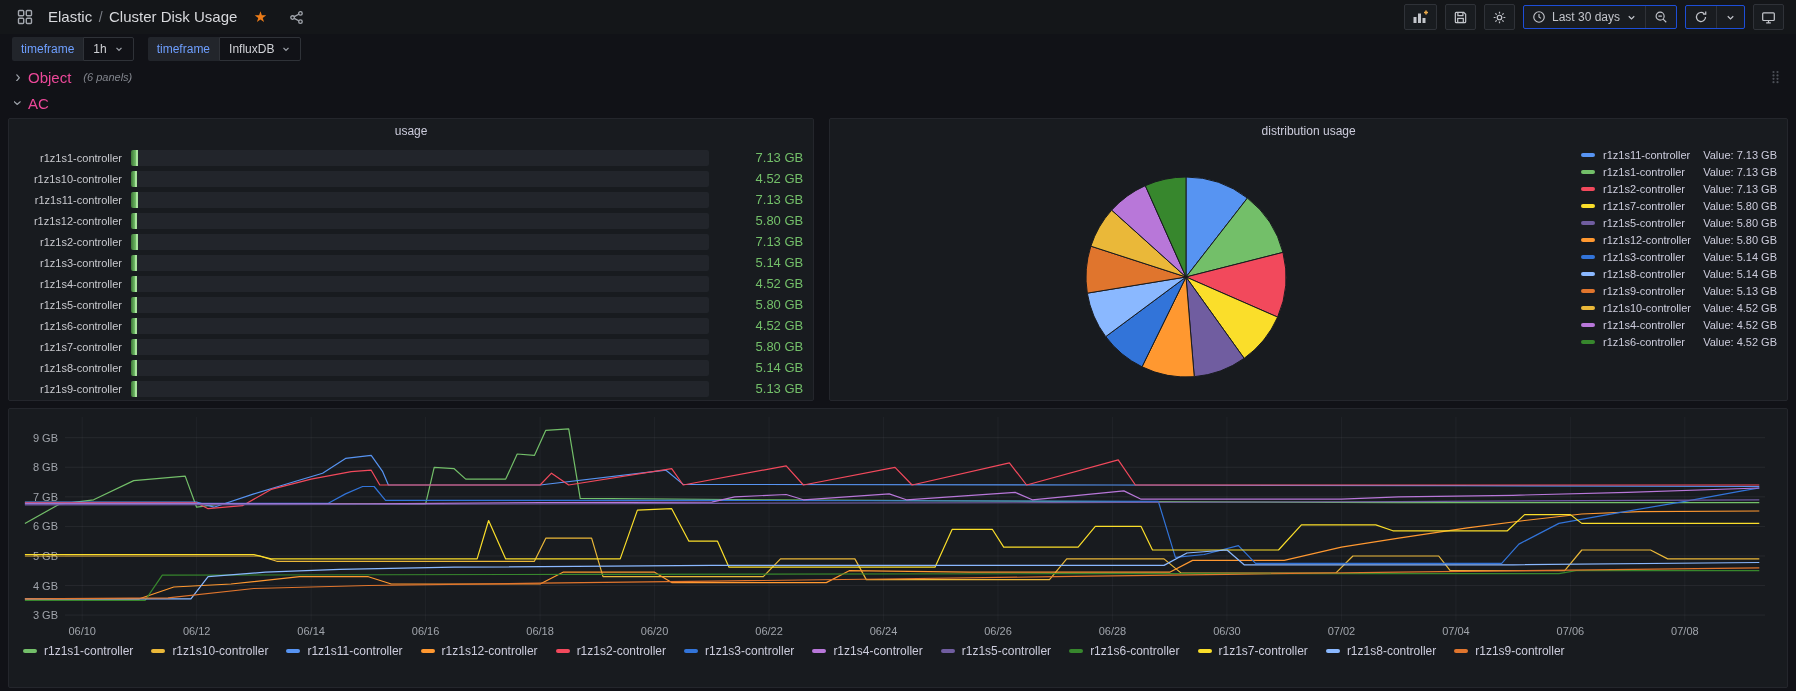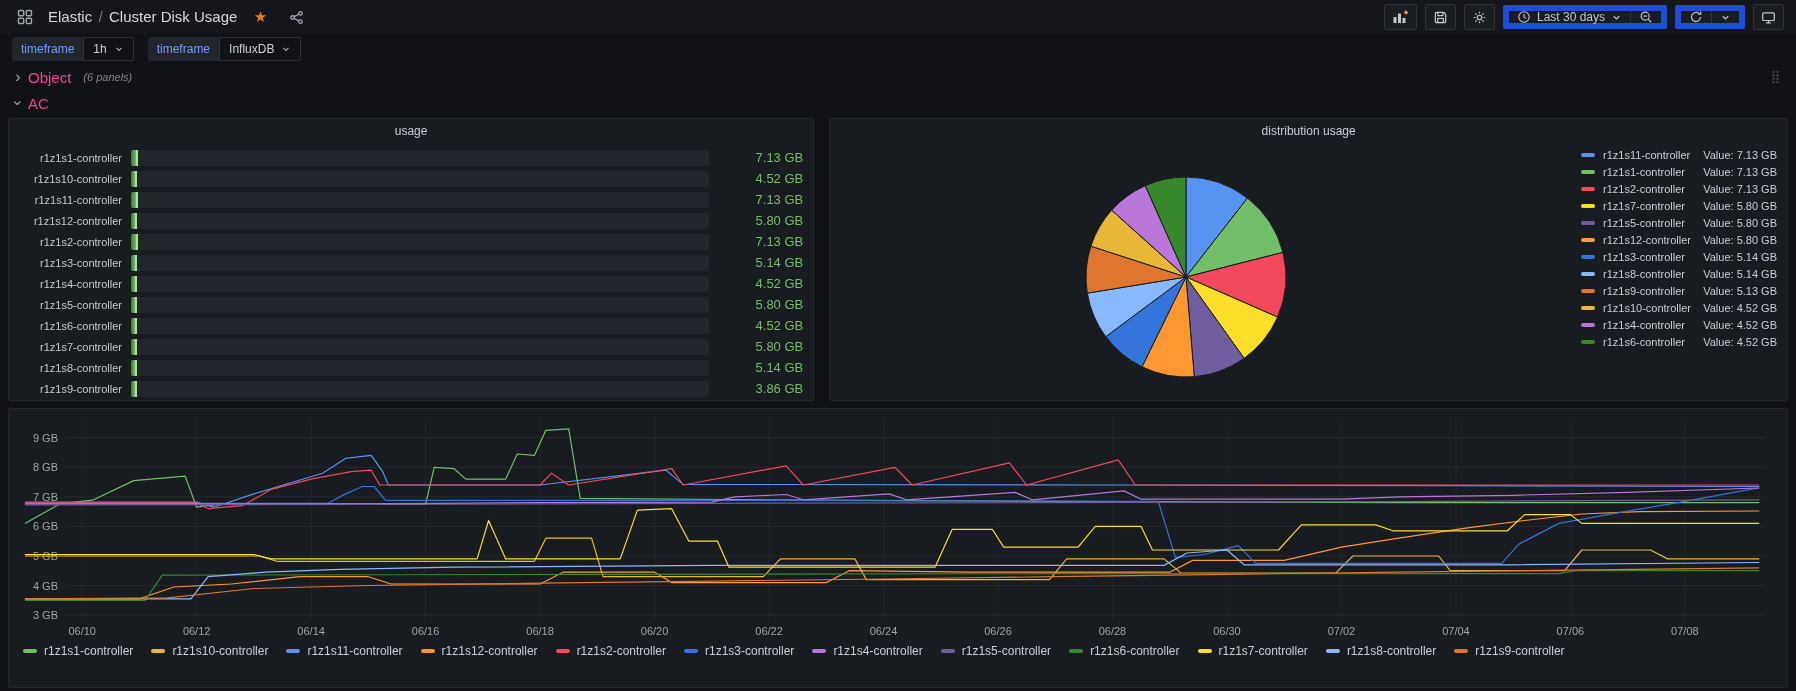--- a/index.html
+++ b/index.html
@@ -12,21 +12,21 @@
   .nav-left { display:flex; align-items:center; gap:10px; flex:1; }
   .crumb { font-size:15px; color:#d8d9dd; }
   .crumb-sep { color:#7b7f87; font-size:14px; padding:0 2px; }
   .icon-btn { display:flex; align-items:center; justify-content:center; width:26px; height:26px;
     color:#a3a7ae; cursor:pointer; border-radius:2px; }
   .star { color:#eb7b18; font-size:15px; }
   .nav-right { display:flex; align-items:center; gap:8px; }
   .tool-btn { display:flex; align-items:center; gap:6px; height:26px; padding:0 7px;
     border:1px solid #2f3238; border-radius:2px; background:#191c20; color:#c3c5cb;
     font-size:12px; cursor:pointer; }
-  .tool-group { display:flex; align-items:stretch; border:6px solid #1d4ed8; border-radius:2px;
+  .tool-group { display:flex; align-items:stretch; border:1px solid #1d4ed8; border-radius:2px;
     background:#191c20; height:24px; }
   .tool-group .seg { display:flex; align-items:center; gap:6px; padding:0 8px; cursor:pointer; color:#c3c5cb; font-size:12px; }
   .tool-group .seg + .seg { border-left:1px solid #2f3238; }
 
   
   .subnav { height:30px; display:flex; align-items:center; gap:14px; padding:0 12px; }
   .var { display:flex; height:24px; }
   .var-label { display:flex; align-items:center; padding:0 9px; background:#22252b;
     color:#6e9fff; font-size:12px; border-radius:2px 0 0 2px; }
   .var-value { display:flex; align-items:center; gap:7px; padding:0 9px; background:#111217;
@@ -288,21 +288,21 @@
           <div class="u-track">
             <div class="u-fill" style="width: 0.856667%; min-width: 6px;"></div>
           </div>
           <span class="u-value" style="color: rgb(115, 191, 105);">5.14 GB</span>
         </div>
         <div class="u-row">
           <span class="u-label">r1z1s9-controller</span>
           <div class="u-track">
             <div class="u-fill" style="width: 0.855%; min-width: 6px;"></div>
           </div>
-          <span class="u-value" style="color: rgb(115, 191, 105);">3.86 GB</span>
+          <span class="u-value" style="color: rgb(115, 191, 105);">5.13 GB</span>
         </div>
       </div>
   </div>
 
   <div class="panel pie-panel">
     <div class="panel-title">distribution usage</div>
     <div class="pie-svg-holder" id="pie-holder">
         <svg width="212" height="212" viewBox="0 0 212 212">
           <path d="M 106 106 L 106.00 6.00 A 100 100 0 0 1 167.40 27.07 Z" fill="#5794f2" stroke="#181b1f" stroke-width="1"></path>
           <path d="M 106 106 L 167.40 27.07 A 100 100 0 0 1 202.93 81.40 Z" fill="#73bf69" stroke="#181b1f" stroke-width="1"></path>

